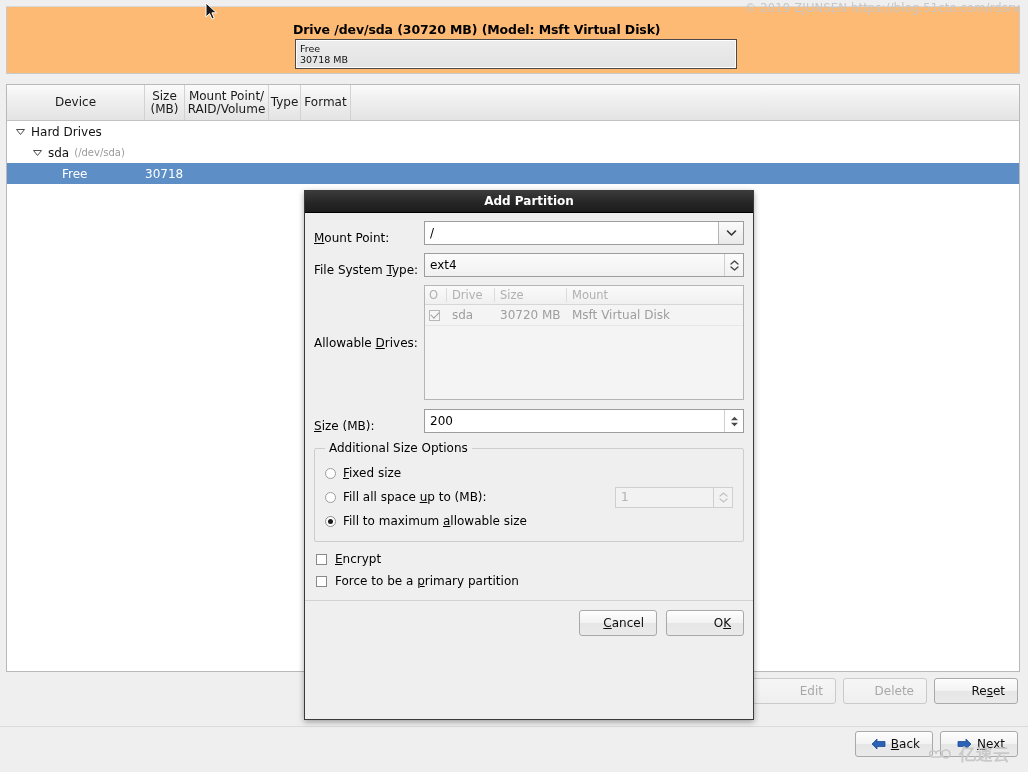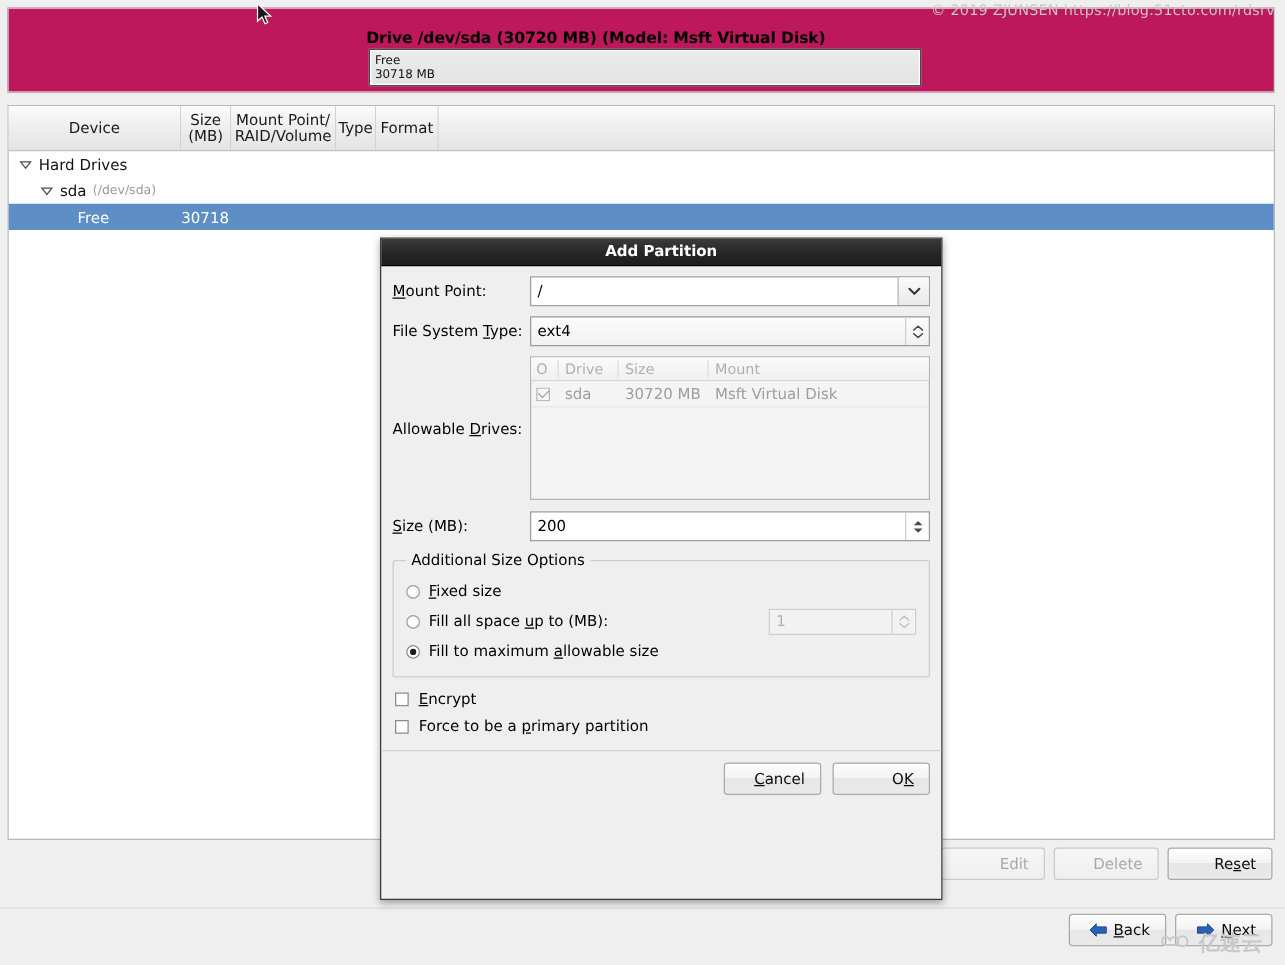--- a/index.html
+++ b/index.html
@@ -8,21 +8,21 @@
     background:#efefef;
     font-family:"DejaVu Sans","Liberation Sans",sans-serif;
     font-size:12px;color:#000;
     -webkit-font-smoothing:antialiased;
   }
   .app{position:absolute;inset:0;background:#efefef;}
 
   
   .drive-panel{
     position:absolute;left:6px;top:6px;width:1014px;height:68px;
-    background:#be185d;
+    background:#fdba74;
     border:1px solid #c9c9c9;border-top-color:#d8d8d8;
     box-sizing:border-box;
   }
   .drive-title{
     position:absolute;left:286px;top:15px;
     font-weight:bold;font-size:12.5px;color:#000;letter-spacing:-0.1px;
     white-space:nowrap;
   }
   .drive-bar{
     position:absolute;left:288px;top:32px;width:442px;height:30px;
@@ -116,21 +116,21 @@
     margin-left:15px;
   }
   .dlg-title{
     height:21px;line-height:21px;text-align:center;
     background:linear-gradient(to bottom,#3b3b3b 0%,#262626 55%,#1d1d1d 100%);
     color:#ffffff;font-weight:bold;font-size:12px;
     border-bottom:1px solid #000;
   }
   .dlg-body{padding:8px 9px 0 9px;}
 
-  .frow{display:flex;align-items:center;margin-bottom:8px;}
+  .frow{display:flex;align-items:flex-end;margin-bottom:8px;}
   .flabel{font-size:12px;color:#000;white-space:nowrap;}
   .flabel.w{width:110px;}
 
   .field{
     height:24px;flex:1;display:flex;align-items:stretch;
     background:#fff;border:1px solid #9d9d9d;box-sizing:border-box;
   }
   .field .val{flex:1;display:flex;align-items:center;padding-left:5px;font-size:12px;}
   .combo-btn{
     width:24px;border-left:1px solid #b4b4b4;

